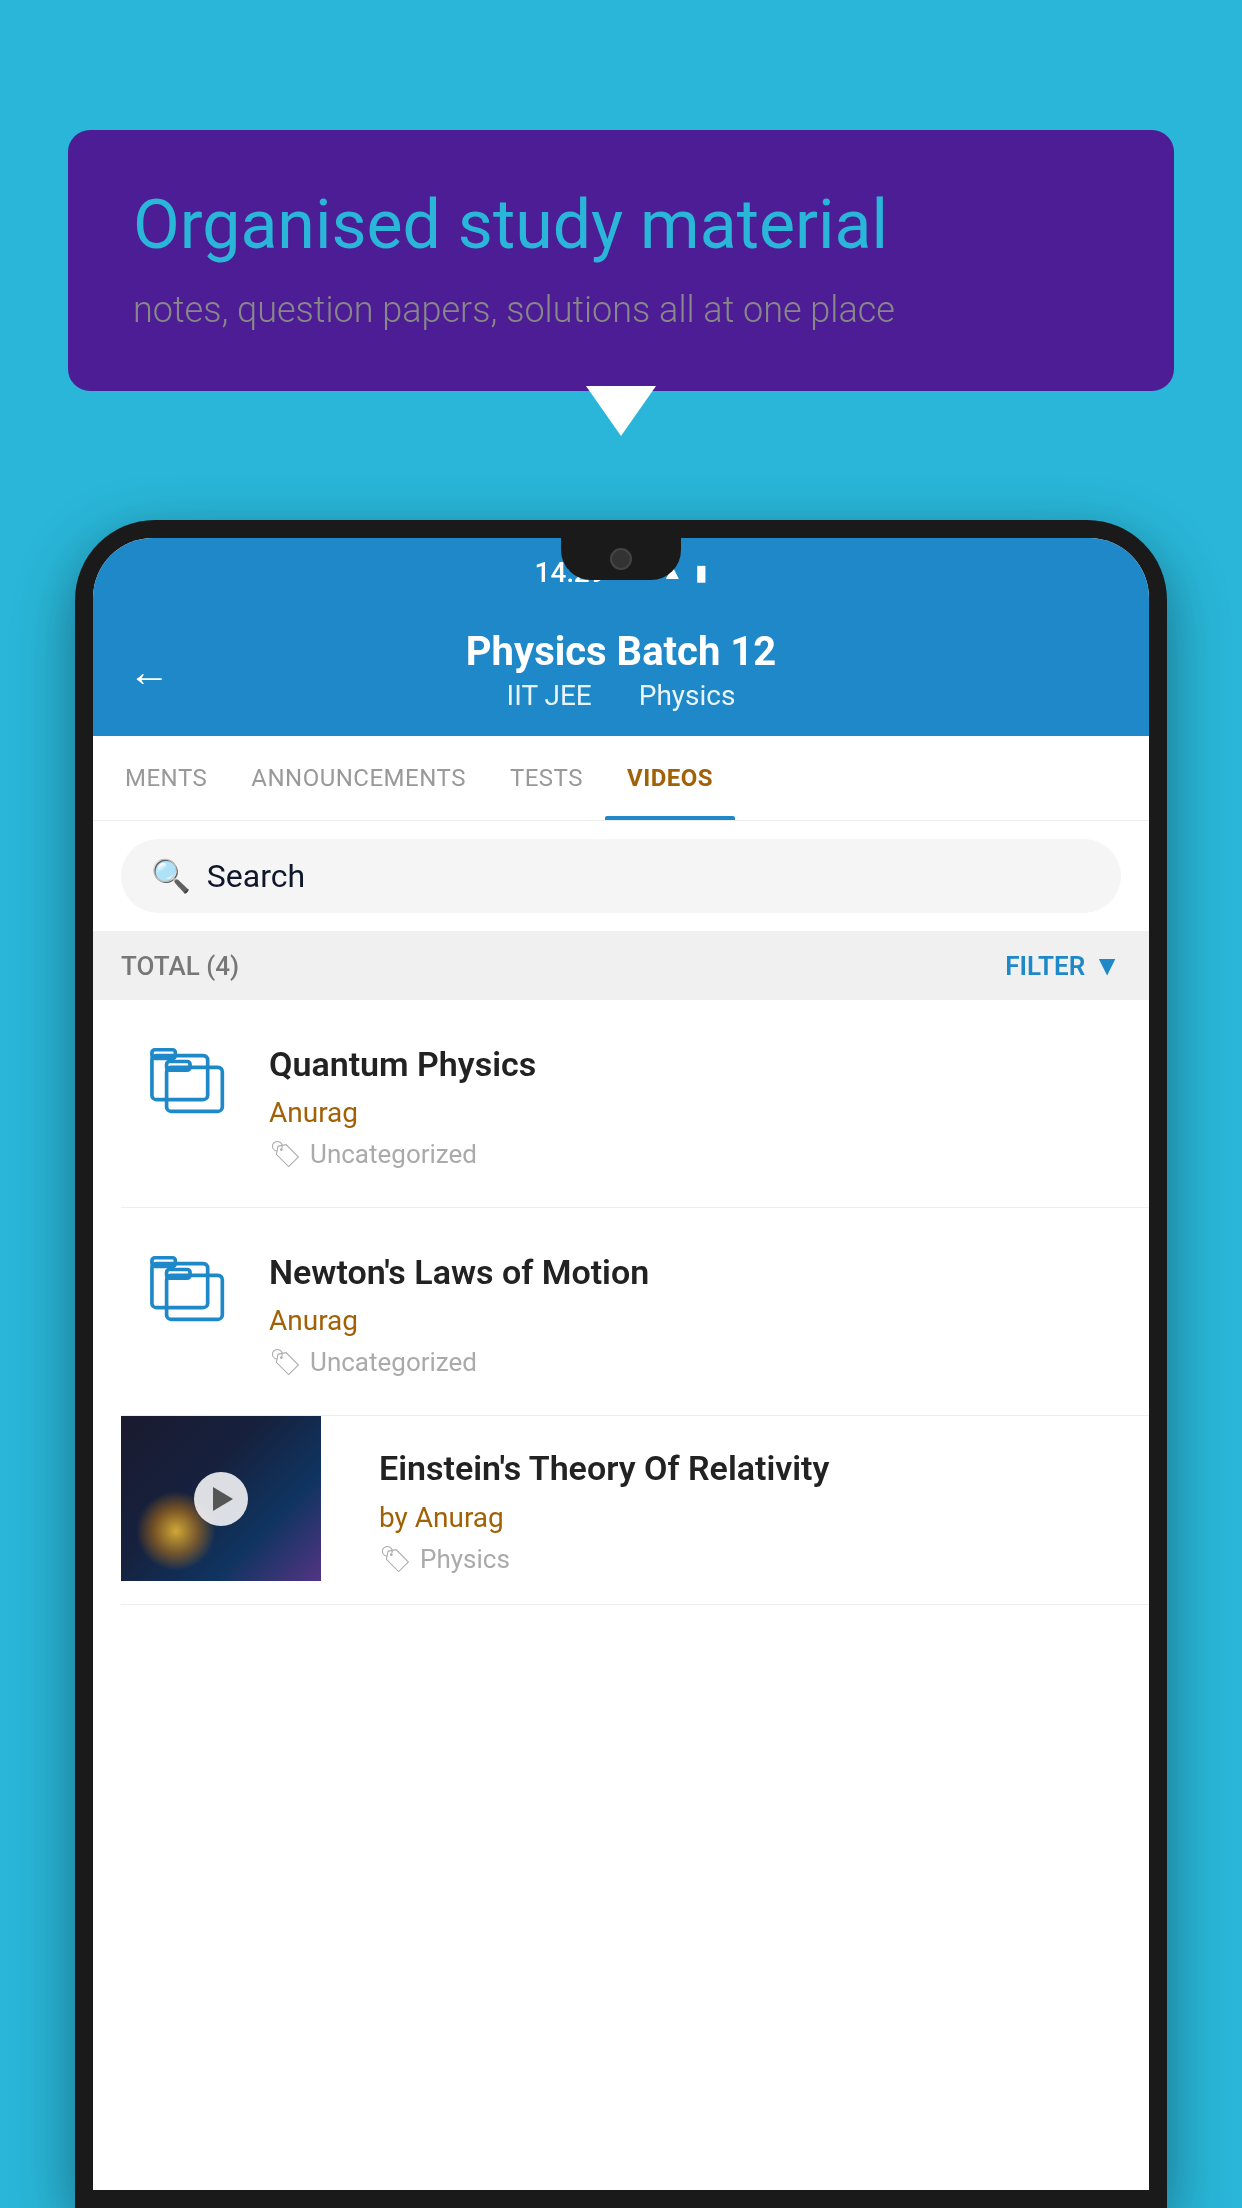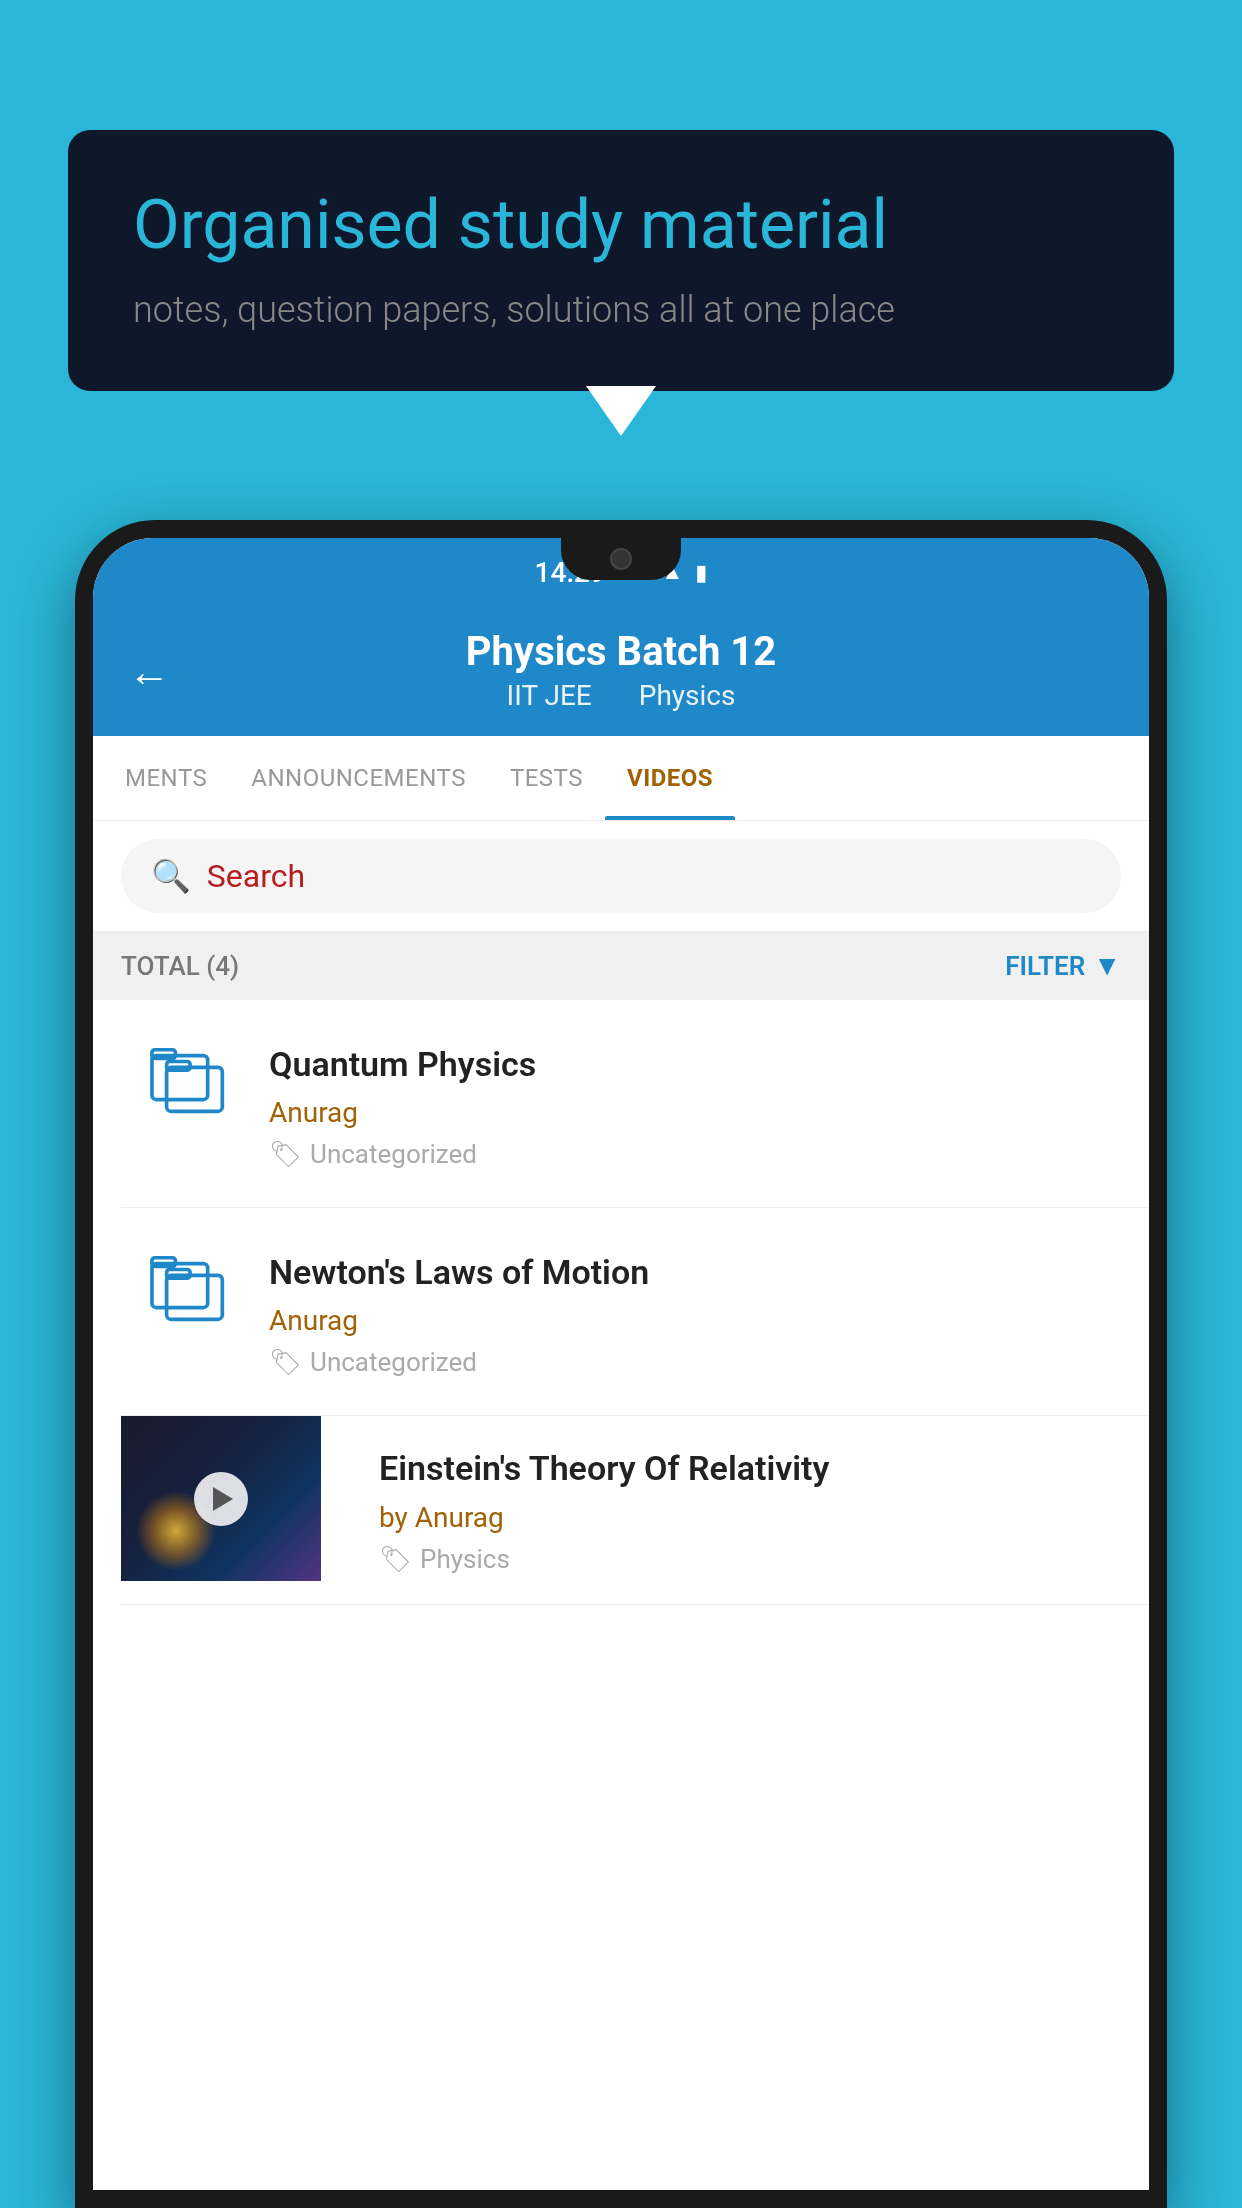--- a/index.html
+++ b/index.html
@@ -15,21 +15,21 @@
 
     
     .speech-bubble-container {
       position: absolute;
       top: 130px;
       left: 68px;
       right: 68px;
     }
 
     .speech-bubble {
-      background: #0f172a;
+      background: #4c1d95;
       border-radius: 22px;
       padding: 55px 65px 60px 65px;
       position: relative;
     }
 
     .speech-bubble::after {
       content: '';
       position: absolute;
       bottom: -45px;
       left: 50%;
@@ -205,21 +205,21 @@
       padding: 18px 30px;
       gap: 16px;
     }
 
     .search-icon-wrap {
       color: #aaa;
       font-size: 32px;
     }
 
     .search-text {
-      color: #b91c1c;
+      color: #0f172a;
       font-size: 32px;
     }
 
     
     .filter-bar {
       background: #f0f0f0;
       padding: 18px 28px;
       display: flex;
       justify-content: space-between;
       align-items: center;

